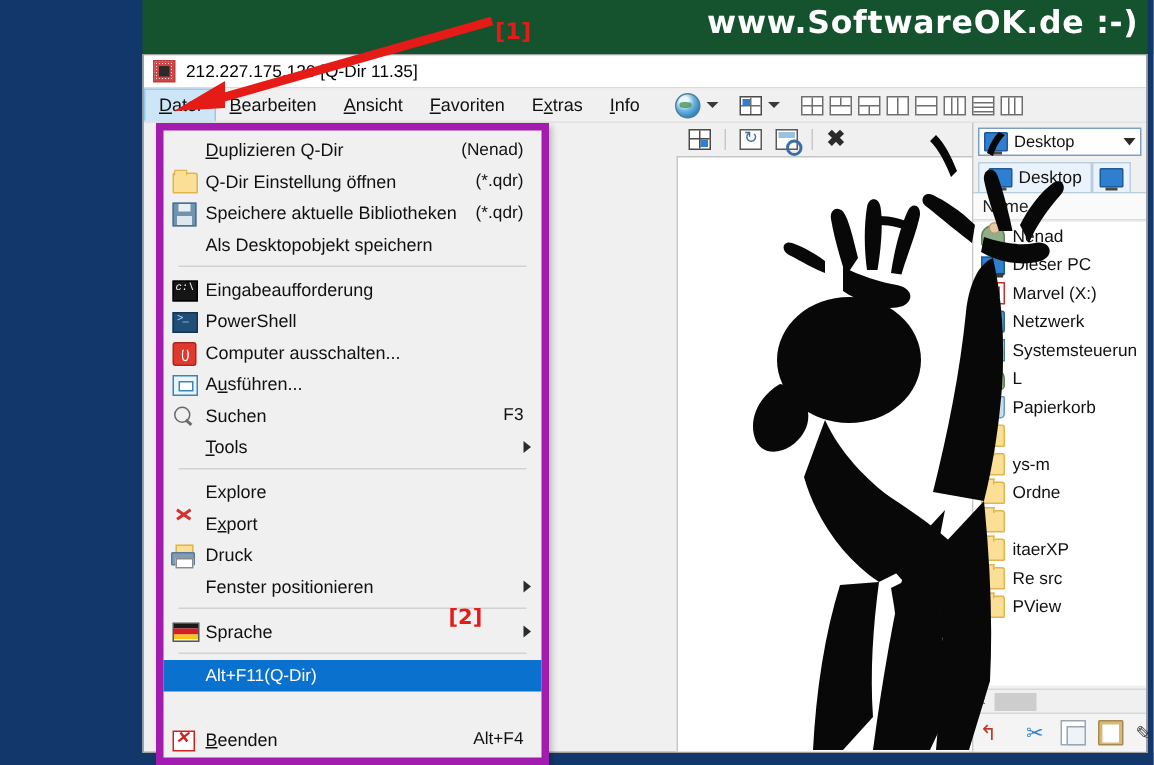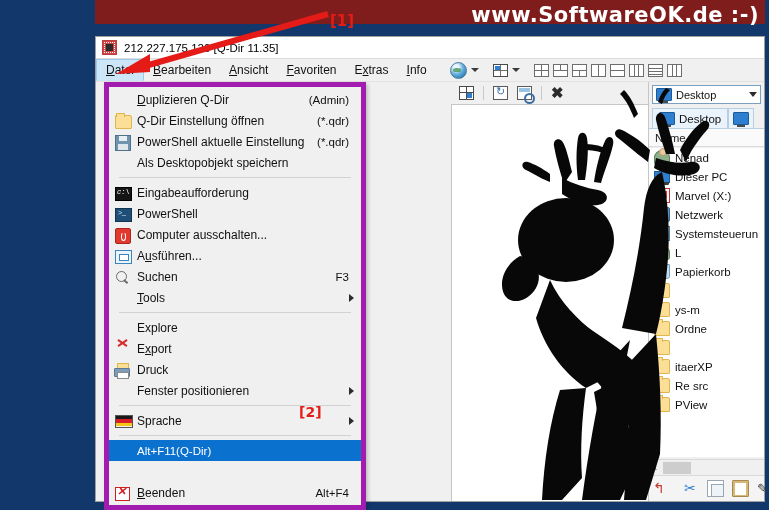--- a/index.html
+++ b/index.html
@@ -4,21 +4,21 @@
 <style>
   html,body{margin:0;padding:0;}
   body{
     width:769px;height:510px;overflow:hidden;position:relative;
     background:#12386b;
     font-family:"Liberation Sans", sans-serif;
     -webkit-font-smoothing:antialiased;
   }
 
   
-  #wm-band{position:absolute;left:0;top:0;width:769px;height:24px;background:#7f1d1d;}
+  #wm-band{position:absolute;left:0;top:0;width:769px;height:36px;background:#14532d;}
   #watermark{
     position:absolute;right:10px;top:3px;
     color:#ffffff;font-size:21px;font-weight:bold;
     letter-spacing:.5px;white-space:nowrap;
     font-family:"DejaVu Sans", sans-serif;
   }
   #left-edge{position:absolute;left:0;top:0;width:95px;height:510px;background:#12386b;}
   #bottom-edge{position:absolute;left:0;bottom:0;width:769px;height:8px;background:#12386b;}
   #right-edge{position:absolute;right:0;top:0;width:4px;height:510px;background:#12386b;}
 
@@ -333,36 +333,36 @@
       <div class="pt-close">✖</div>
     </div>
 
     <div id="content-white"></div>
 
     <div id="dropdown">
 
       <div class="mrow">
         <span class="ic"></span>
         <span class="lbl"><u>D</u>uplizieren Q-Dir</span>
-        <span class="acc">(Admin)</span>
+        <span class="acc">(Nenad)</span>
       </div>
 
       <div class="mrow">
         <span class="ic">
             <i class="i-folder"></i>
           </span>
         <span class="lbl">Q-Dir Einstellung öffnen</span>
         <span class="acc">(*.qdr)</span>
       </div>
 
       <div class="mrow">
         <span class="ic">
             <i class="i-save"></i>
           </span>
-        <span class="lbl">PowerShell  aktuelle Einstellung</span>
+        <span class="lbl">Speichere  aktuelle Bibliotheken</span>
         <span class="acc">(*.qdr)</span>
       </div>
 
       <div class="mrow">
         <span class="ic"></span>
         <span class="lbl">Als Desktopobjekt speichern</span>
       </div>
 
       <div class="msep"></div>
 

